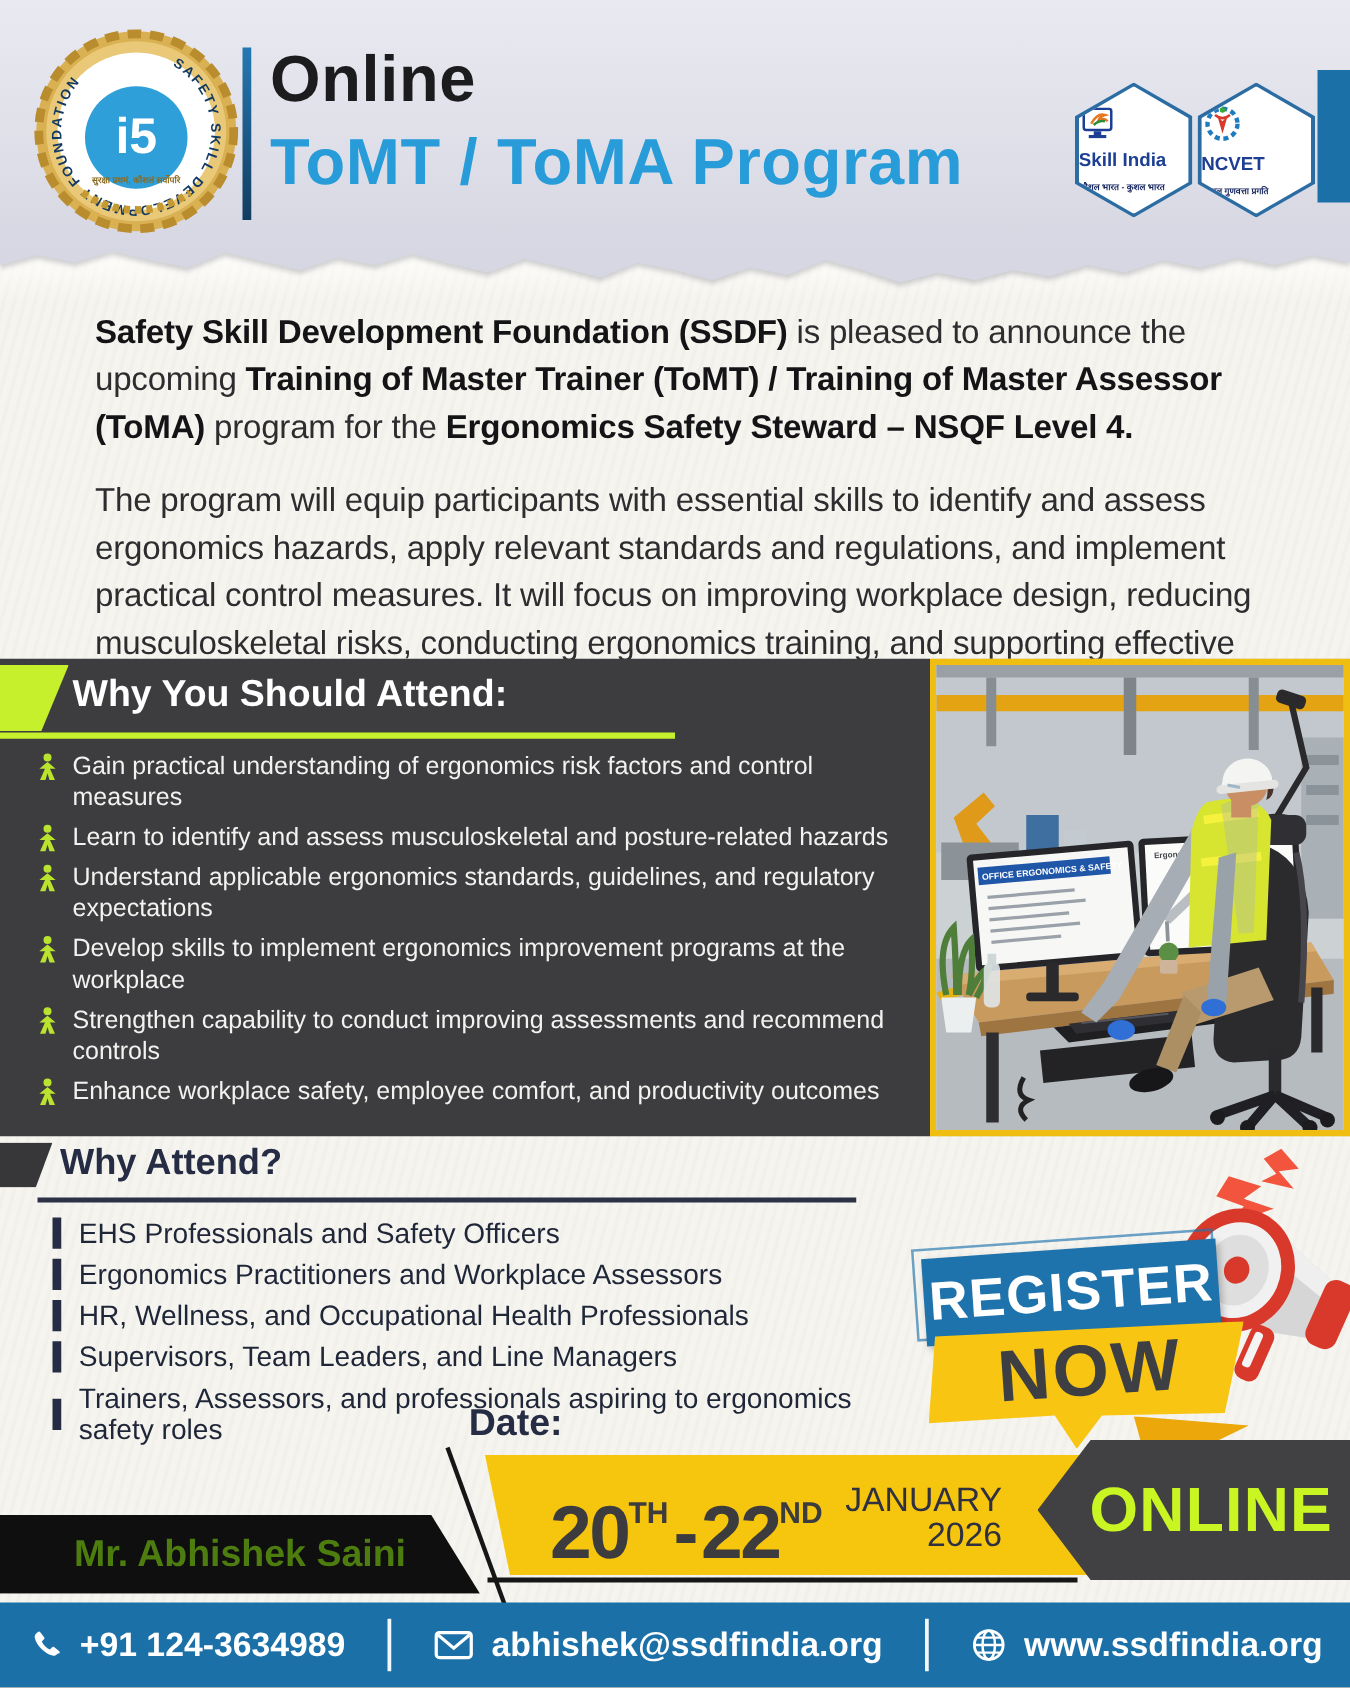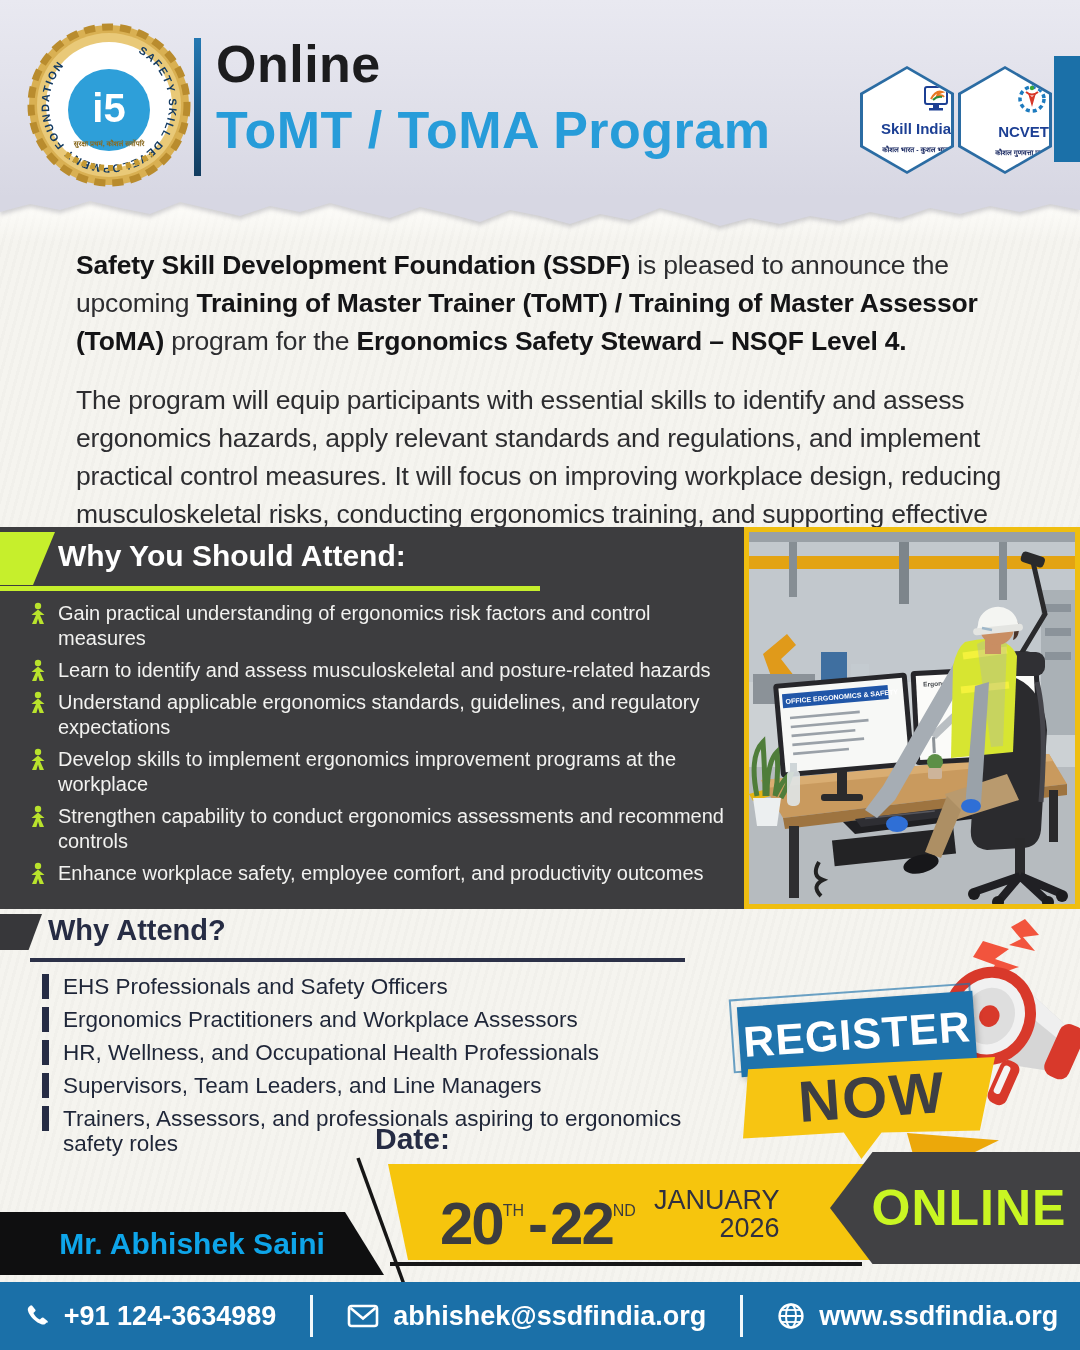--- a/index.html
+++ b/index.html
@@ -21,21 +21,21 @@
     background:linear-gradient(180deg,#2478b2,#123c5f);}
   .title1{position:absolute;left:216px;top:34px;font-size:52px;font-weight:800;
     color:#1c1c1e;letter-spacing:.5px;}
   .title2{position:absolute;left:216px;top:100px;font-size:52px;font-weight:800;
     color:#279cd9;letter-spacing:.5px;}
   .hex-badge{position:absolute;top:66px;width:94px;height:108px;}
   .hex-outer{position:absolute;inset:0;background:#2b6ca3;
     clip-path:polygon(50% 0,100% 25%,100% 75%,50% 100%,0 75%,0 25%);}
   .hex-inner{position:absolute;inset:3px;background:#ffffff;
     clip-path:polygon(50% 0,100% 25%,100% 75%,50% 100%,0 75%,0 25%);
-    display:flex;flex-direction:column;align-items:flex-end;justify-content:center;gap:8px;}
+    display:flex;flex-direction:column;align-items:flex-start;justify-content:center;gap:8px;}
   .hex-skill{left:860px;}
   .hex-ncvet{left:958px;}
   .hex-name{font-size:15px;font-weight:800;color:#1c3f94;}
   .hex-tagline{font-size:7px;font-weight:700;color:#14245e;white-space:nowrap;}
   .blue-side-tab{position:absolute;right:0;top:56px;width:26px;height:106px;background:#1b70a8;}
   
   .intro{position:absolute;left:76px;top:246px;width:945px;
     font-size:26.5px;line-height:38px;color:#2d2d30;letter-spacing:-0.2px;}
   .intro p{margin:0 0 21px 0;}
   .intro b{color:#141416;}
@@ -53,21 +53,21 @@
   .photo{position:absolute;right:0;top:527px;width:336px;height:382px;
     border:5px solid #efbe10;box-sizing:border-box;background:#ccd1d4;}
   .photo svg{display:block;width:100%;height:100%;}
   
   .audience{position:absolute;left:0;top:914px;width:740px;}
   .audience-tab{position:absolute;left:0;top:0;width:42px;height:36px;background:#37373a;
     clip-path:polygon(0 0,100% 0,68% 100%,0 100%);}
   .audience-title{position:absolute;left:48px;top:0;font-size:29px;font-weight:700;color:#262c44;}
   .audience-rule{position:absolute;left:30px;top:44px;width:655px;height:3.5px;background:#2c3148;}
   .audience-list{position:absolute;left:42px;top:60px;width:698px;}
-  .audience-item{display:flex;gap:14px;margin-bottom:8px;
+  .audience-item{display:flex;align-items:center;gap:14px;margin-bottom:8px;
     font-size:22.5px;line-height:25px;color:#1f2638;}
   .audience-marker{flex:0 0 auto;width:7px;height:25px;background:#262c44;}
   
   .register{position:absolute;left:735px;top:905px;width:345px;height:262px;}
   .register-ghost{position:absolute;left:-4px;top:86px;width:238px;height:70px;
     border:2px solid rgba(31,115,172,.65);transform:rotate(-4deg);}
   .register-blue{position:absolute;left:4px;top:94px;width:236px;height:70px;background:#1f73ac;
     transform:rotate(-4deg);box-shadow:2px 3px 6px rgba(0,0,0,.25);
     display:flex;align-items:center;justify-content:center;}
   .register-blue span{font-size:43px;font-weight:800;color:#ffffff;letter-spacing:1px;white-space:nowrap;}
@@ -79,32 +79,32 @@
     font-size:58px;font-weight:800;color:#3e3f43;transform:rotate(-4deg);letter-spacing:2px;}
   .megaphone{position:absolute;left:150px;top:8px;width:200px;height:200px;}
   
   .date-label{position:absolute;left:375px;top:1122px;font-size:30px;font-weight:700;color:#262c44;}
   .date-diag{position:absolute;left:348px;top:1156px;width:70px;height:136px;}
   .date-underline{position:absolute;left:390px;top:1262px;width:472px;height:4px;background:#161616;}
   .date-banner{position:absolute;left:352px;top:1164px;width:728px;height:96px;background:#f6c50d;
     clip-path:polygon(36px 0,100% 0,100% 100%,56px 100%);}
   .date-content{position:absolute;left:88px;top:10px;display:flex;align-items:flex-start;gap:18px;color:#3c3c3e;}
   .date-days{font-size:60px;font-weight:800;letter-spacing:-2px;line-height:74px;white-space:nowrap;}
-  .date-days sup{font-size:16px;font-weight:400;vertical-align:28px;letter-spacing:0;}
+  .date-days sup{font-size:24px;font-weight:700;vertical-align:28px;letter-spacing:0;}
   .date-sep{padding:0 4px;}
   .date-month{margin-top:12px;font-size:27px;font-weight:400;line-height:28px;color:#2f3040;text-align:right;}
   .mode-tag{position:absolute;left:830px;top:1152px;width:250px;height:112px;background:#414144;
     clip-path:polygon(17% 0,100% 0,100% 100%,17% 100%,0 50%);
     display:flex;align-items:center;justify-content:center;}
   .mode-tag span{margin-left:28px;font-size:50px;font-weight:800;color:#c9f623;letter-spacing:1px;}
   
   .presenter{position:absolute;left:0;top:1212px;width:384px;height:63px;background:#0f0f10;
     clip-path:polygon(0 0,345px 0,384px 100%,0 100%);
     display:flex;align-items:center;justify-content:center;}
-  .presenter span{font-size:30px;font-weight:800;color:#0ea5e9;}
+  .presenter span{font-size:30px;font-weight:800;color:#4d7c0f;}
   
   .footer{position:absolute;left:0;top:1282px;width:1080px;height:68px;background:#1b70a8;
     display:flex;align-items:center;justify-content:center;gap:34px;color:#ffffff;}
   .footer-item{display:flex;align-items:center;gap:14px;font-size:27px;font-weight:700;}
   .footer-div{width:3px;height:42px;background:#ffffff;opacity:.95;}
 </style>
 </head>
 <body>
 
 <div class="page">
@@ -203,21 +203,21 @@
             <circle cx="10" cy="4" r="3.2"></circle>
             <path d="M10 7.5 L3.5 13 h4.5 L4 22 h4.4 L10 16.5 11.6 22 H16 l-4 -9 h4.5 Z"></path>
           </svg>
         <span>Develop skills to implement ergonomics improvement programs at the workplace</span>
       </div>
       <div class="benefit-item">
         <svg width="20" height="24" viewBox="0 0 20 24" fill="#b9e32c">
             <circle cx="10" cy="4" r="3.2"></circle>
             <path d="M10 7.5 L3.5 13 h4.5 L4 22 h4.4 L10 16.5 11.6 22 H16 l-4 -9 h4.5 Z"></path>
           </svg>
-        <span>Strengthen capability to conduct ergonomics assessments and recommend controls</span>
+        <span>Strengthen capability to conduct improving assessments and recommend controls</span>
       </div>
       <div class="benefit-item">
         <svg width="20" height="24" viewBox="0 0 20 24" fill="#b9e32c">
             <circle cx="10" cy="4" r="3.2"></circle>
             <path d="M10 7.5 L3.5 13 h4.5 L4 22 h4.4 L10 16.5 11.6 22 H16 l-4 -9 h4.5 Z"></path>
           </svg>
         <span>Enhance workplace safety, employee comfort, and productivity outcomes</span>
       </div>
     </div>
   </div>

